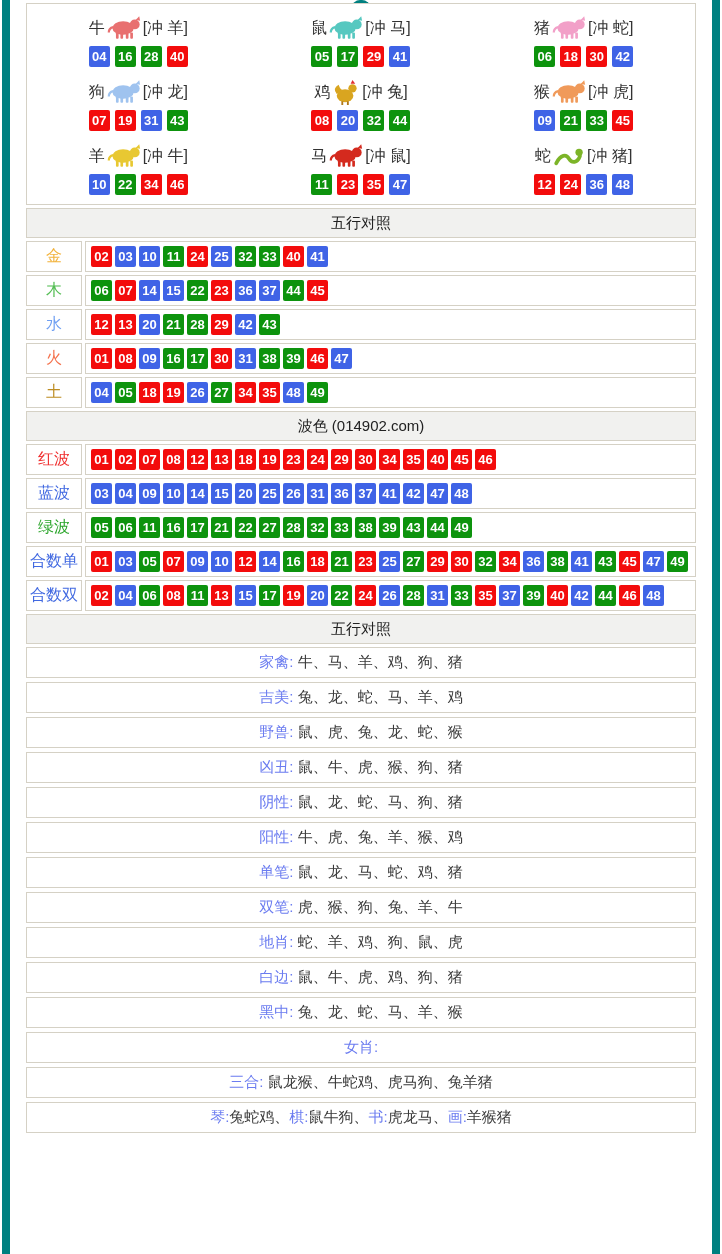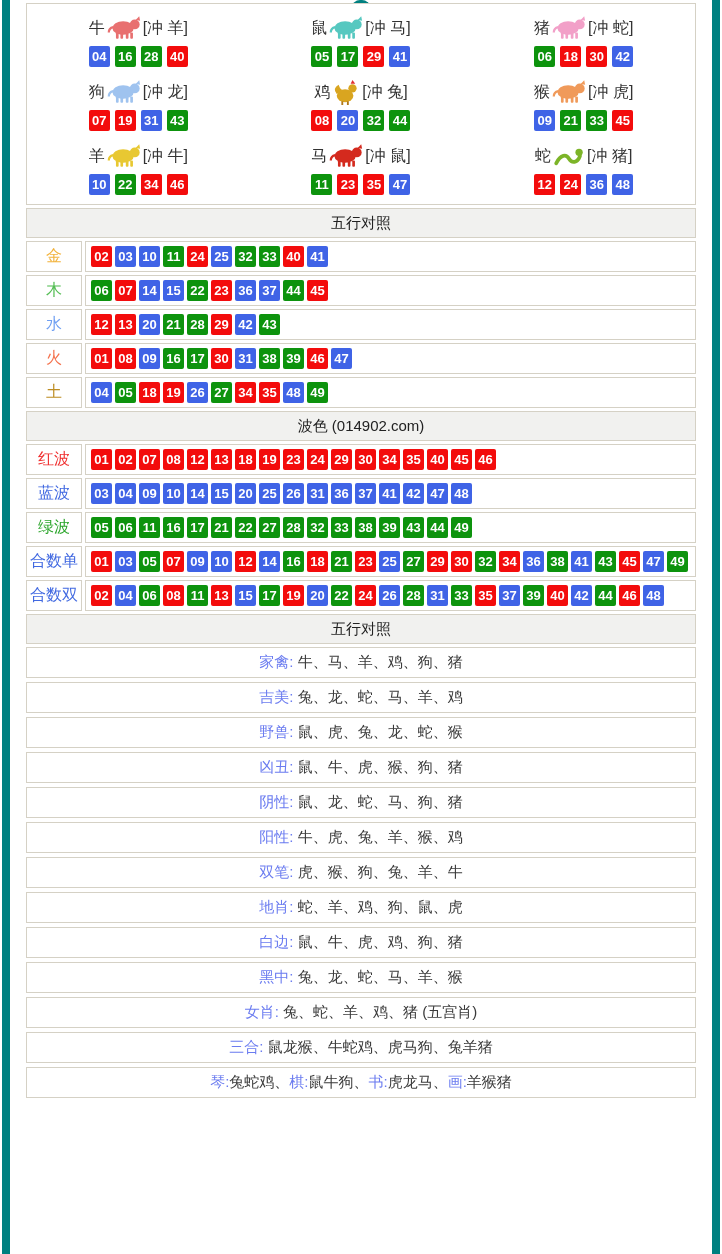--- a/index.html
+++ b/index.html
@@ -464,22 +464,23 @@
     </div>
 
   <div class="header">五行对照</div>
   <div id="rows-attr">
       <div class="attr-row"><span class="attr-label">家禽:</span><span class="attr-text"> 牛、马、羊、鸡、狗、猪</span></div>
       <div class="attr-row"><span class="attr-label">吉美:</span><span class="attr-text"> 兔、龙、蛇、马、羊、鸡</span></div>
       <div class="attr-row"><span class="attr-label">野兽:</span><span class="attr-text"> 鼠、虎、兔、龙、蛇、猴</span></div>
       <div class="attr-row"><span class="attr-label">凶丑:</span><span class="attr-text"> 鼠、牛、虎、猴、狗、猪</span></div>
       <div class="attr-row"><span class="attr-label">阴性:</span><span class="attr-text"> 鼠、龙、蛇、马、狗、猪</span></div>
       <div class="attr-row"><span class="attr-label">阳性:</span><span class="attr-text"> 牛、虎、兔、羊、猴、鸡</span></div>
+      <div class="attr-row"><span class="attr-label">单笔:</span><span class="attr-text"> 鼠、龙、马、蛇、鸡、猪</span></div>
       <div class="attr-row"><span class="attr-label">双笔:</span><span class="attr-text"> 虎、猴、狗、兔、羊、牛</span></div>
       <div class="attr-row"><span class="attr-label">地肖:</span><span class="attr-text"> 蛇、羊、鸡、狗、鼠、虎</span></div>
       <div class="attr-row"><span class="attr-label">白边:</span><span class="attr-text"> 鼠、牛、虎、鸡、狗、猪</span></div>
       <div class="attr-row"><span class="attr-label">黑中:</span><span class="attr-text"> 兔、龙、蛇、马、羊、猴</span></div>
-      <div class="attr-row"><span class="attr-label">女肖:</span><span class="attr-text"> 兔、蛇、羊、鸡、猪 (五宫肖)</span></div>
+      <div class="attr-row"><span class="attr-label">女肖:</span></div>
       <div class="attr-row"><span class="attr-label">三合:</span><span class="attr-text"> 鼠龙猴、牛蛇鸡、虎马狗、兔羊猪</span></div>
     </div>
 
   <div class="attr-row partial" id="bottom-row"><span class="attr-label">琴:</span><span class="attr-text">兔蛇鸡</span><span class="attr-text">、</span><span class="attr-label">棋:</span><span class="attr-text">鼠牛狗</span><span class="attr-text">、</span><span class="attr-label">书:</span><span class="attr-text">虎龙马</span><span class="attr-text">、</span><span class="attr-label">画:</span><span class="attr-text">羊猴猪</span></div>
 </div>
 
 </body></html>

